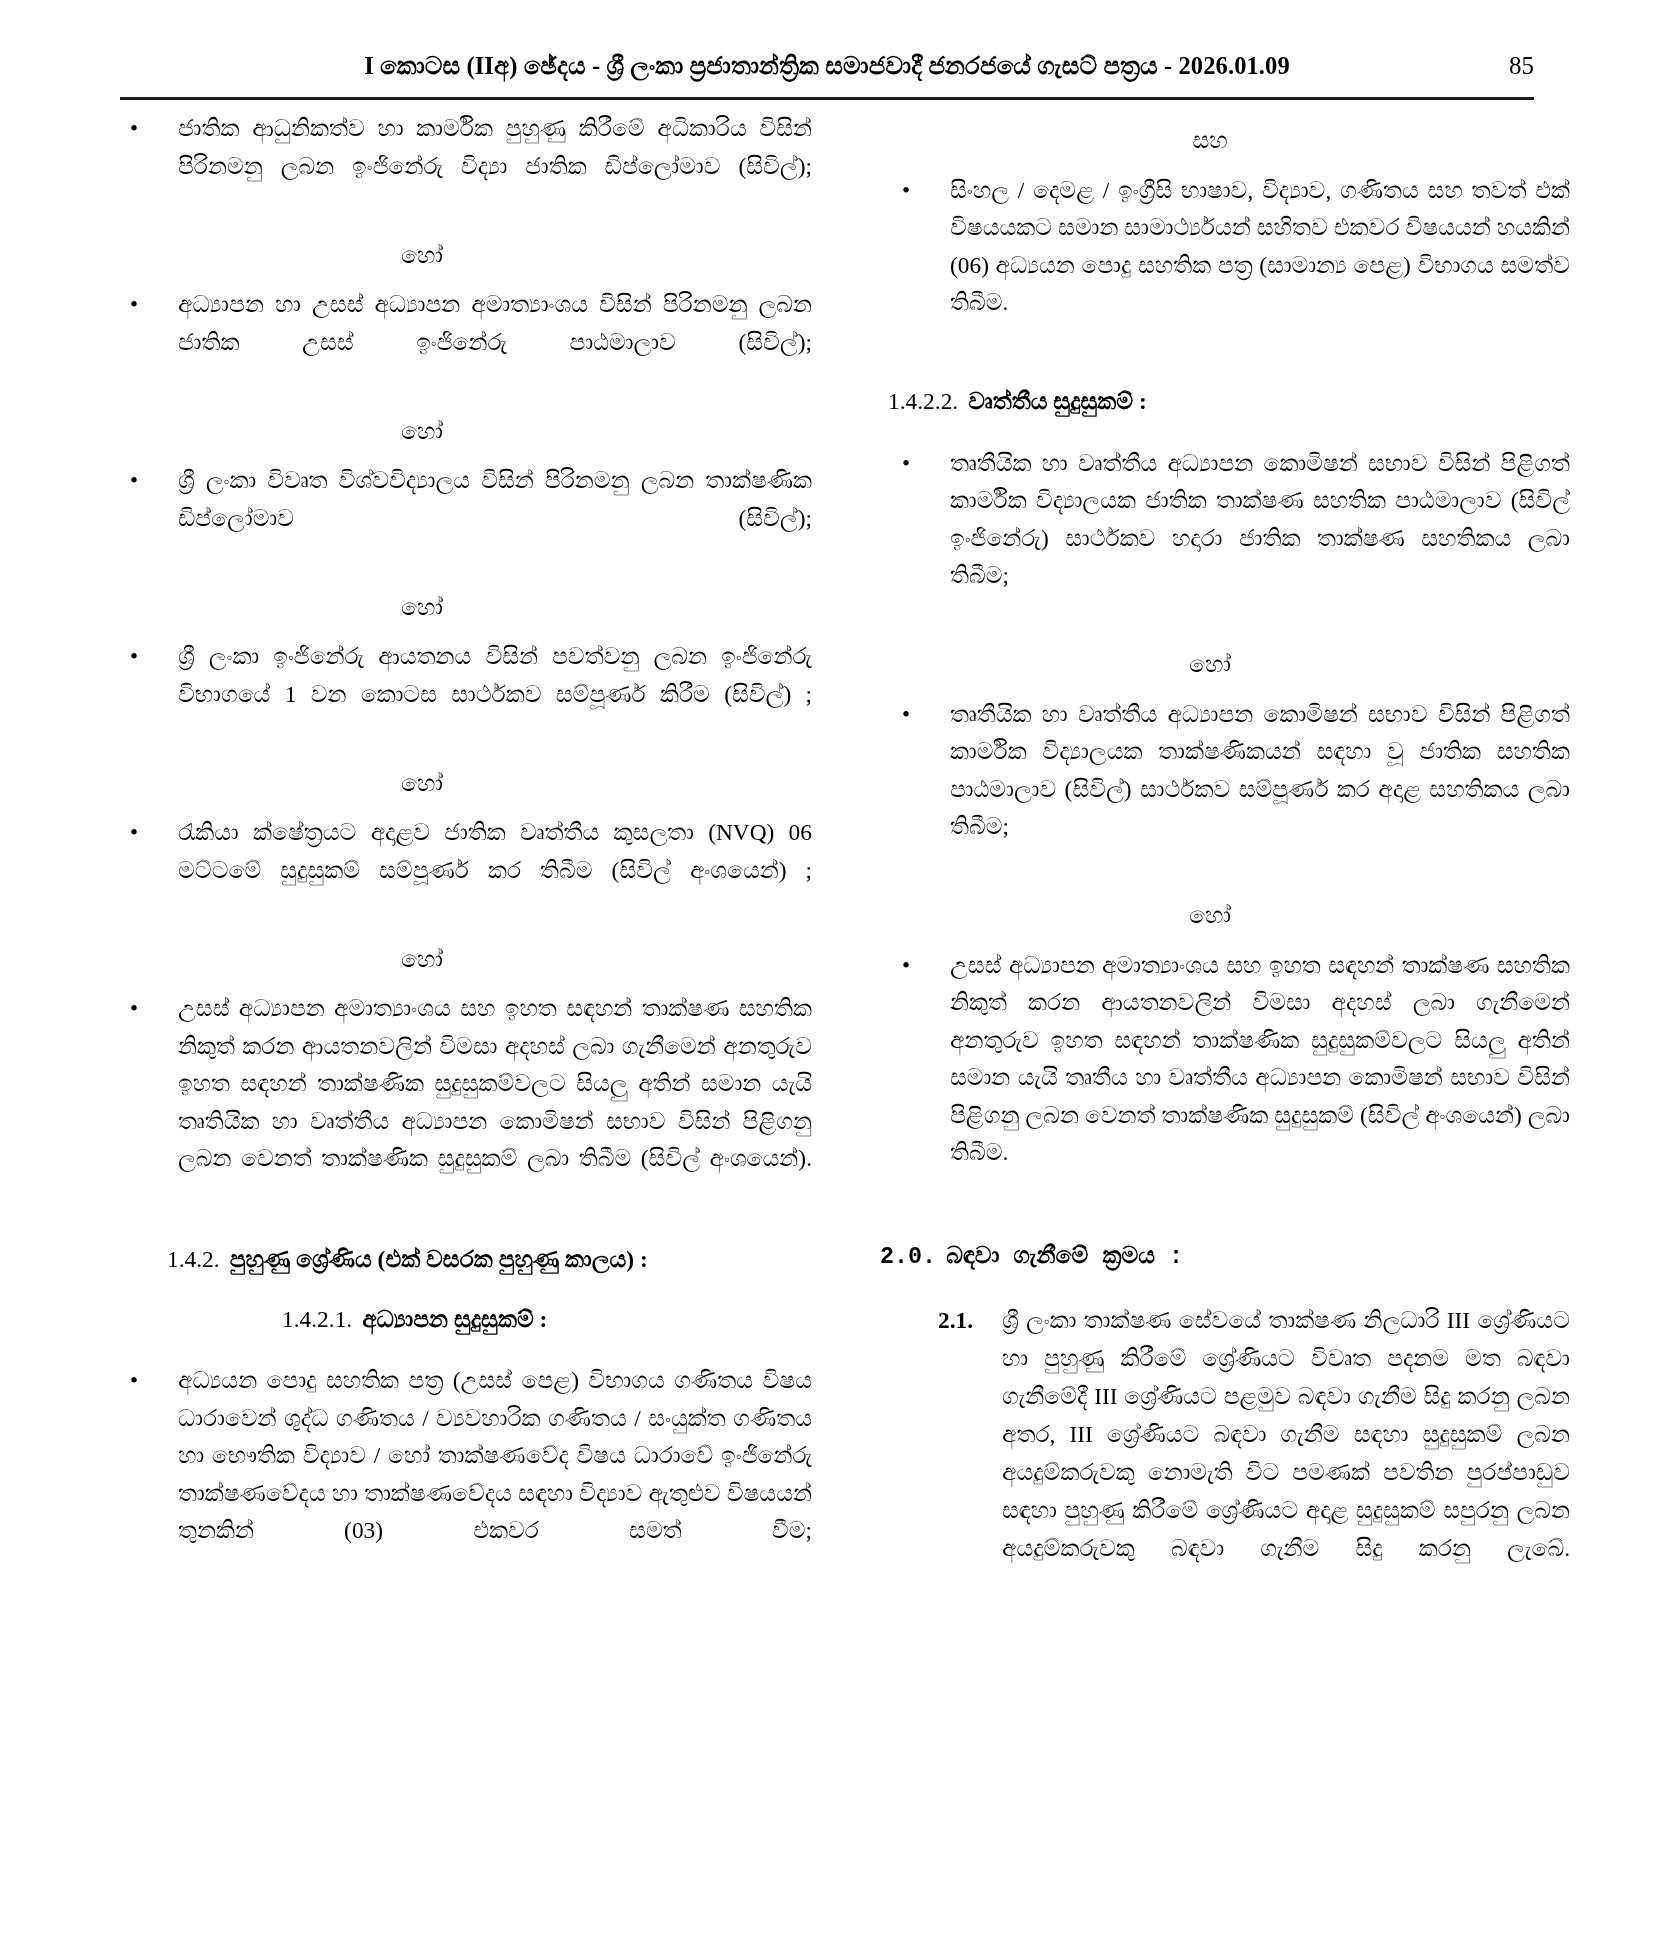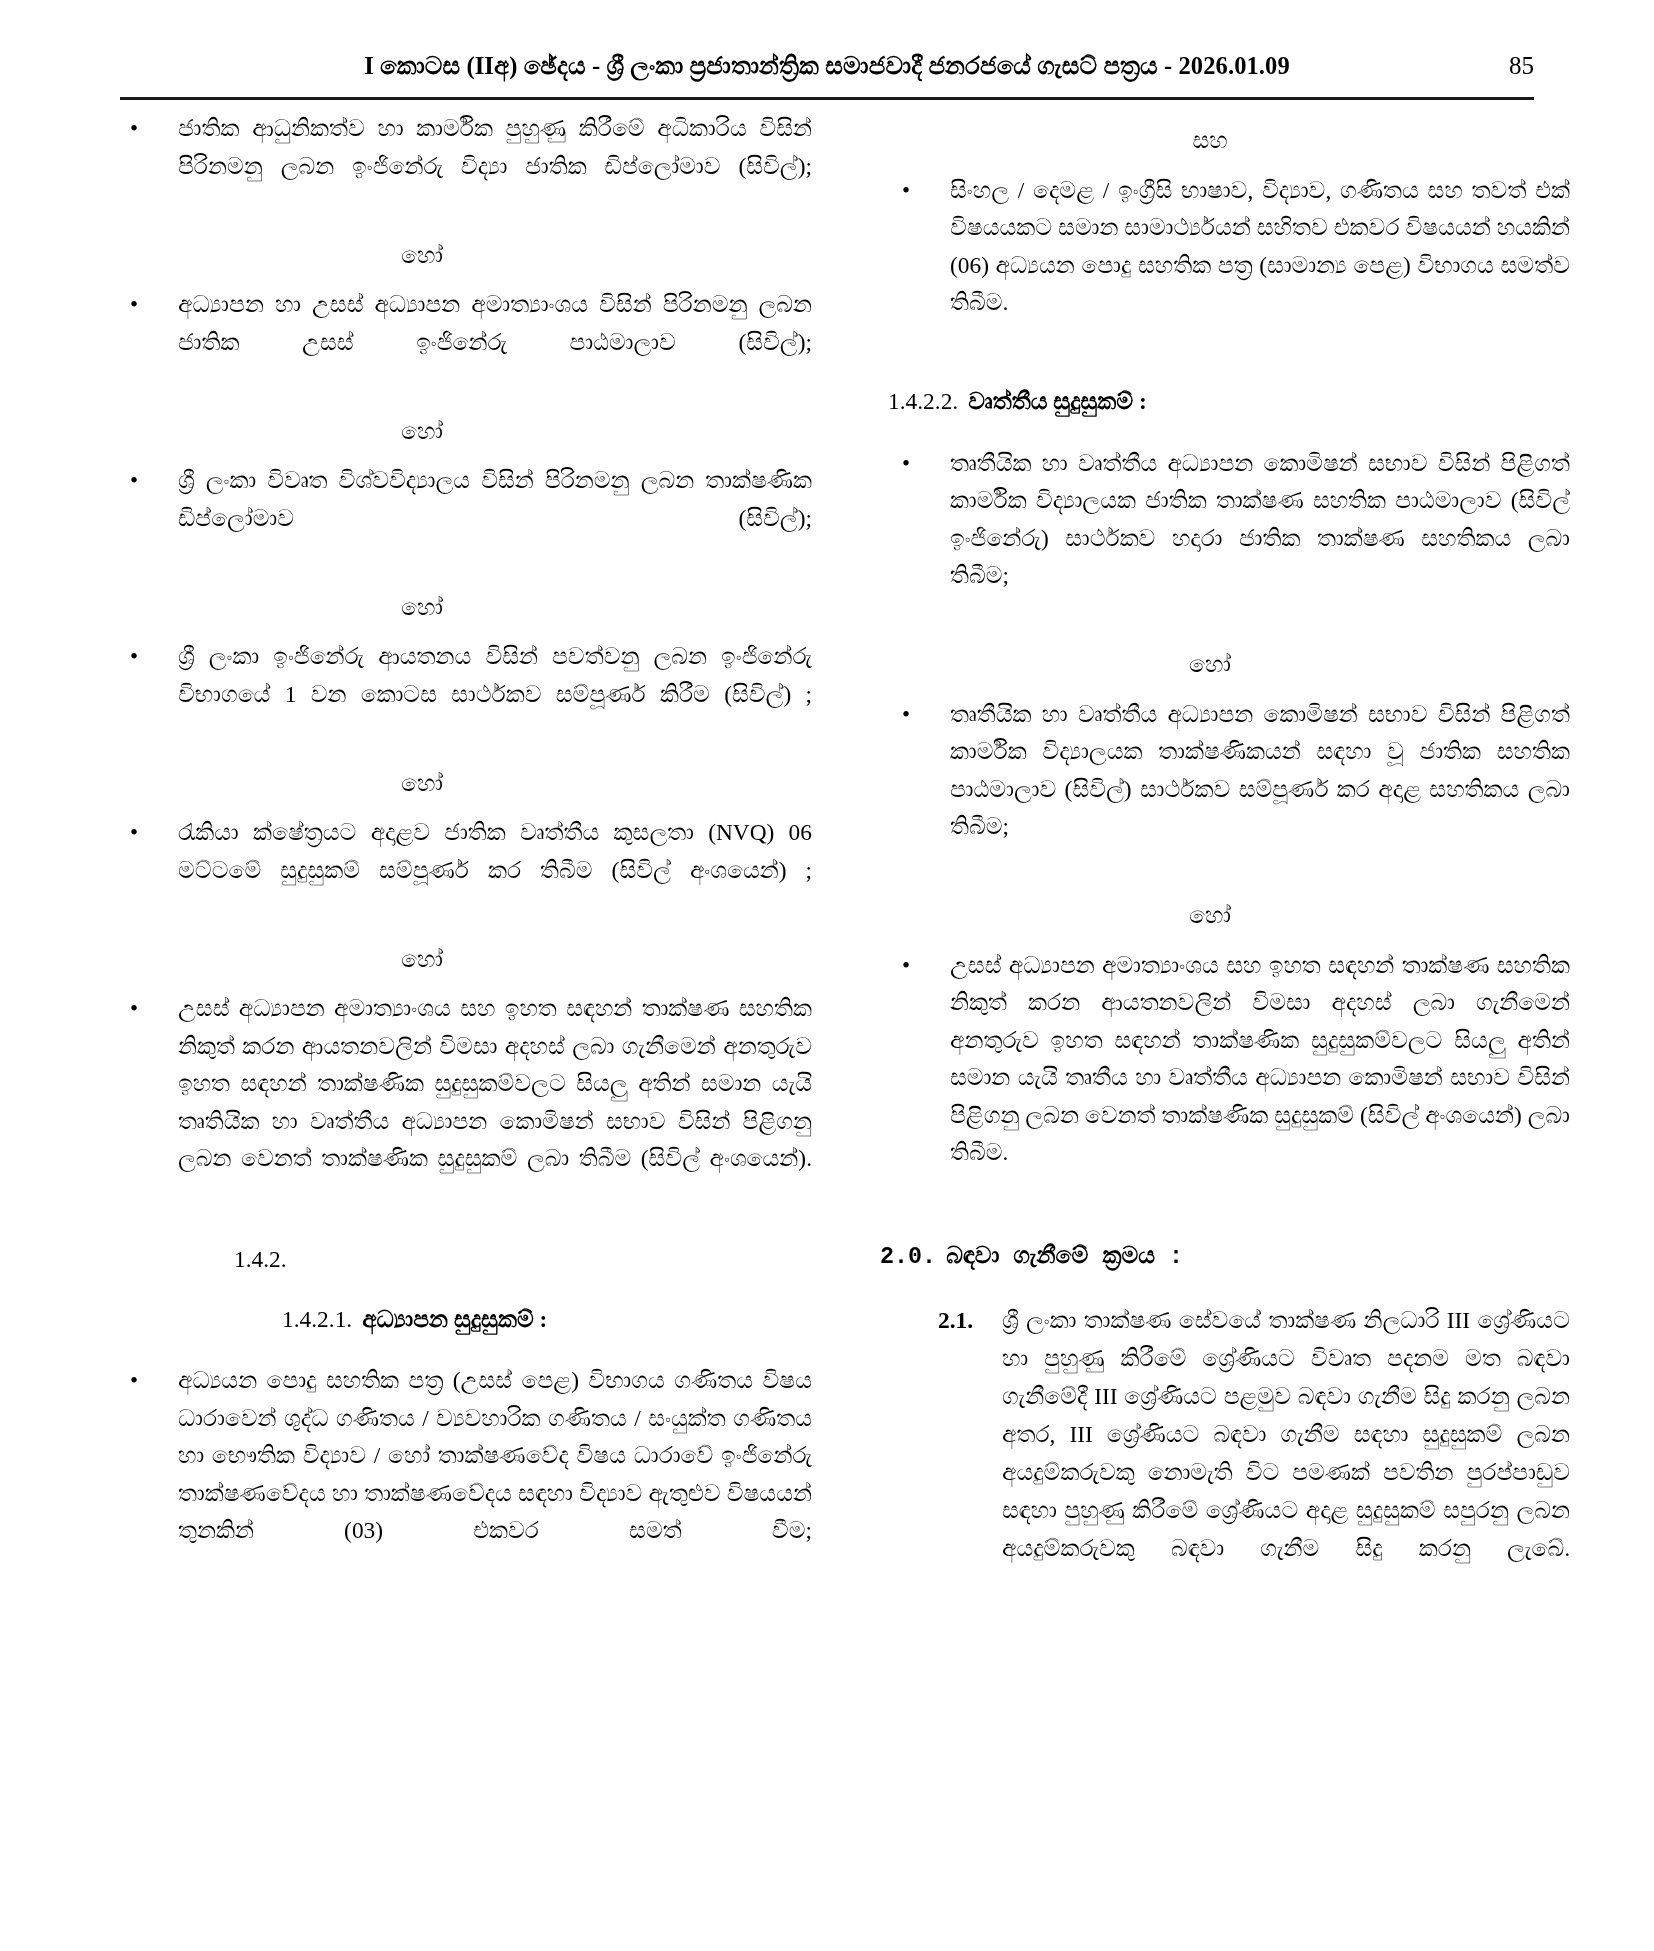--- a/index.html
+++ b/index.html
@@ -126,21 +126,21 @@
     margin-top: 26px;
   }
   .num-head .num {
     flex: 0 0 auto;
     font-weight: normal;
     margin-right: 10px;
   }
   .num-head .num.bold { font-weight: bold; }
   .num-head .txt { flex: 1 1 auto; }
 
-  .head-1-4-2   { margin-left: 112px; }
+  .head-1-4-2   { margin-left: 45px; }
   .head-1-4-2-1 { margin-left: 160px; margin-top: 22px; justify-content: flex-end; }
   .head-1-4-2-2 { margin-left: 8px;  margin-top: 24px; }
   .head-2-0     { margin-left: 0px;  margin-top: 30px; font-family: Liberation Mono, monospace; }
 
   
   .num-para {
     display: flex;
     margin-top: 24px;
   }
   .num-para .num {
@@ -212,20 +212,21 @@
       </div>
       <div class="or-sep">හෝ</div>
 
       <div class="bullet-row">
         <div class="bullet-marker">•</div>
         <div class="bullet-body">උසස් අධ්‍යාපන අමාත්‍යාංශය සහ ඉහත සඳහන් තාක්ෂණ සහතික නිකුත් කරන ආයතනවලින් විමසා අදහස් ලබා ගැනීමෙන් අනතුරුව ඉහත සඳහන් තාක්ෂණික සුදුසුකම්වලට සියලු අතින් සමාන යැයි තෘතියික හා වෘත්තීය අධ්‍යාපන කොමිෂන් සභාව විසින් පිළිගනු ලබන වෙනත් තාක්ෂණික සුදුසුකම් ලබා තිබීම (සිවිල් අංශයෙන්).</div>
       </div>
 
       <div class="num-head head-1-4-2">
         <span class="num">1.4.2.</span>
+        <span class="txt">පුහුණු ශ්‍රේණිය (එක් වසරක පුහුණු කාලය) :</span>
       </div>
 
       <div class="num-head head-1-4-2-1">
         <span class="num">1.4.2.1.</span>
         <span class="txt">අධ්‍යාපන සුදුසුකම් :</span>
       </div>
 
       <div class="spacer-md"></div>
 
       <div class="bullet-row">

